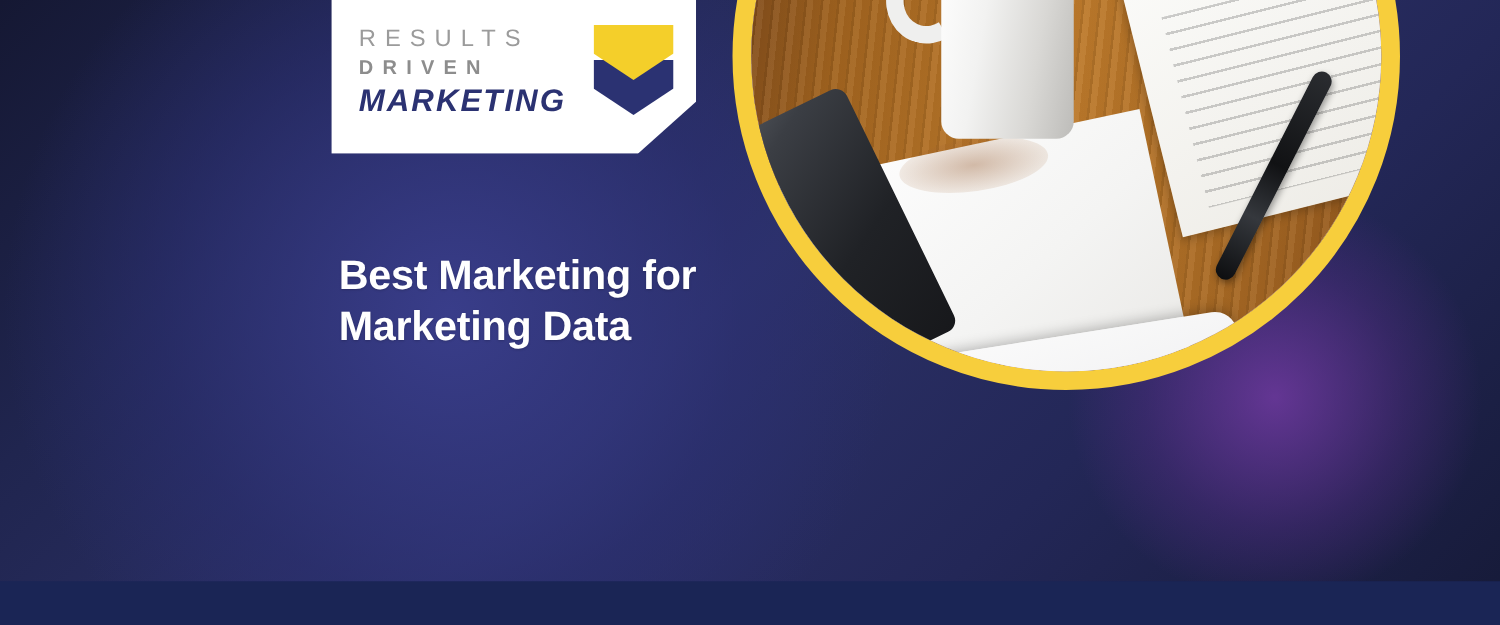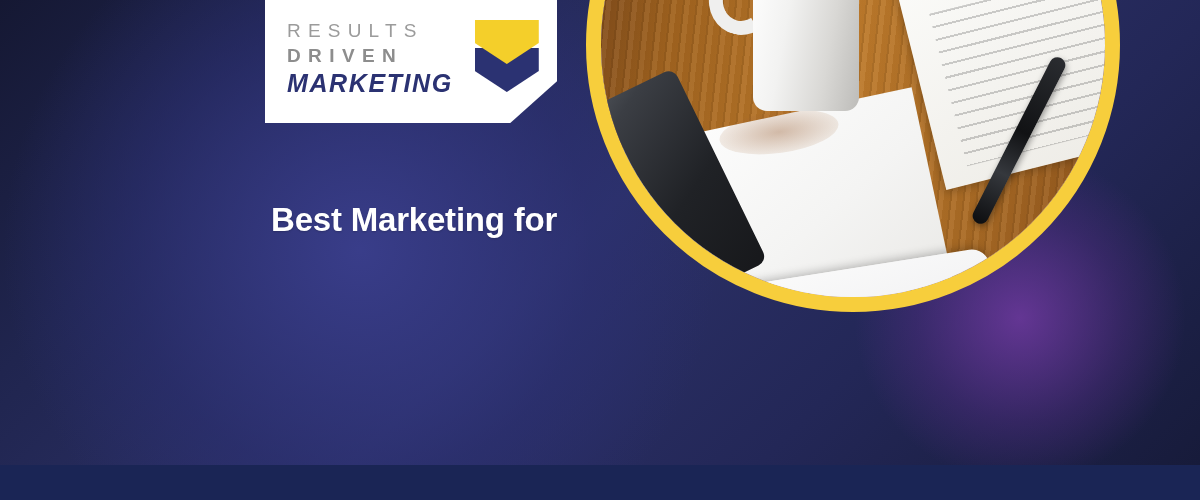--- a/index.html
+++ b/index.html
@@ -176,21 +176,21 @@
     position:absolute;
     left:22px; top:18px;
     display:flex; align-items:center; gap:20px;
   }
   .logo-words{ line-height:1; }
   .lw1{
     font-size:19px; letter-spacing:7.2px; color:#9b9b9b;
     font-weight:400; font-family:"Liberation Sans",sans-serif;
   }
   .lw2{
-    font-size:19px; letter-spacing:7.4px; color:#8d8d8d;
+    font-size:16px; letter-spacing:7.4px; color:#8d8d8d;
     font-weight:700; margin-top:6px;
   }
   .lw3{
     font-size:25px; letter-spacing:1.6px; color:#2b3272;
     font-weight:700; margin-top:6px;font-style:italic;
   }
   .logo-mark{ position:relative; width:64px; height:78px; margin-left:2px; margin-top:2px;}
   .chev{ position:absolute; left:0; width:64px; height:44px; }
   .chev-y{ top:0; background:#f4cf2a; clip-path:polygon(0 0,100% 0,100% 52%,50% 100%,0 52%); }
   .chev-n{ top:28px; background:#2b3272; clip-path:polygon(0 0,100% 0,100% 52%,50% 100%,0 52%); }
@@ -261,17 +261,18 @@
       </div>
       <div class="logo-mark">
         <div class="chev chev-n"></div>
         <div class="chev chev-y"></div>
       </div>
     </div>
   </div>
 
   <h1 class="heading">
     <span class="ln">Best Marketing for</span>
+    <span class="ln">Marketing Data</span>
   </h1>
 
   <div class="bottom-bar"></div>
 
 </div>
 
 </body></html>

